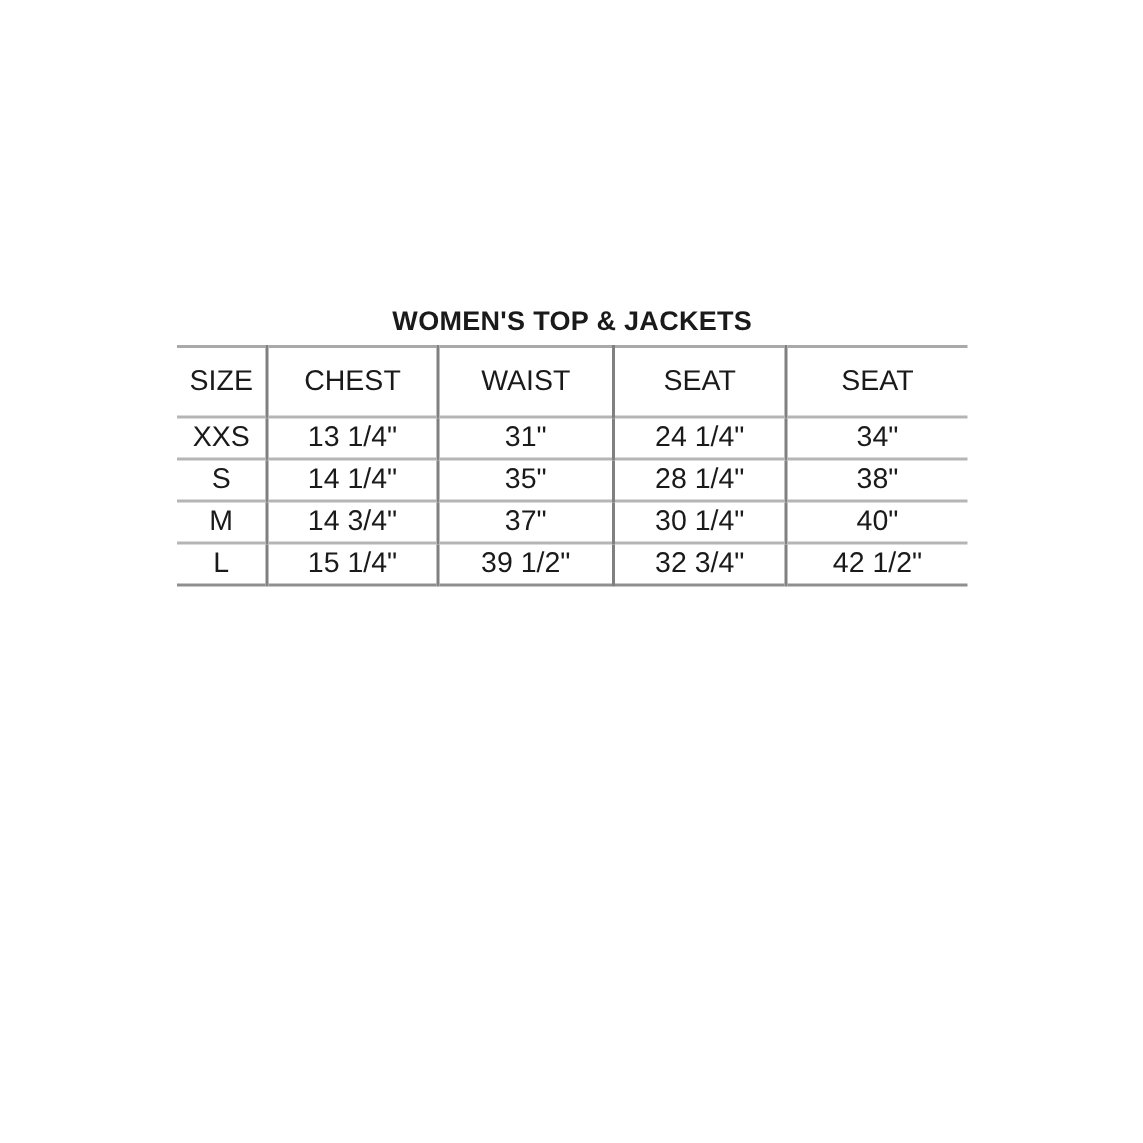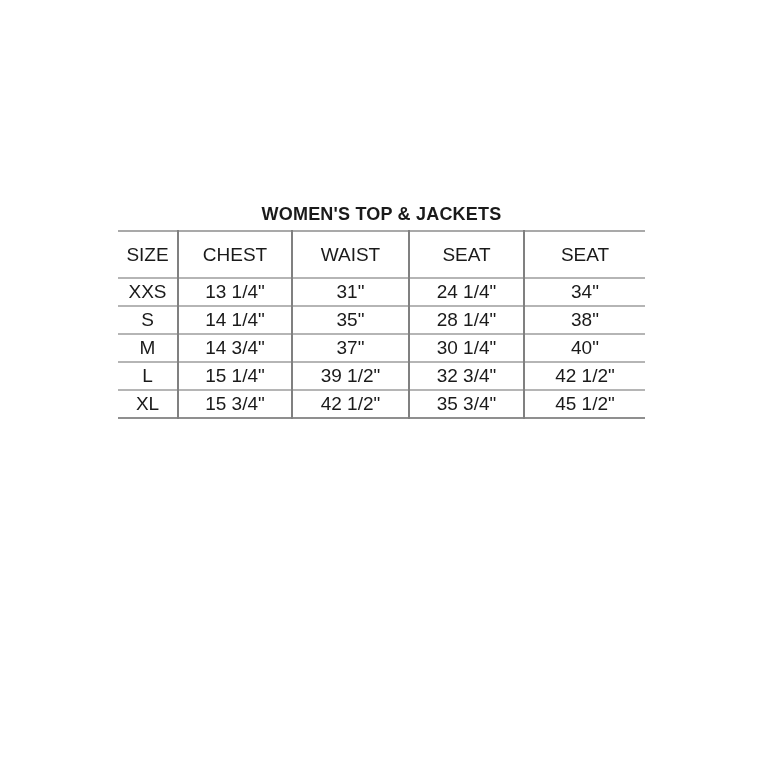--- a/index.html
+++ b/index.html
@@ -113,23 +113,16 @@
         </tr>
 
         <tr class="data-row">
           <td>L</td>
           <td>15 1/4"</td>
           <td>39 1/2"</td>
           <td>32 3/4"</td>
           <td>42 1/2"</td>
         </tr>
 
-        <tr class="data-row">
-          <td>XL</td>
-          <td>15 3/4"</td>
-          <td>42 1/2"</td>
-          <td>35 3/4"</td>
-          <td>45 1/2"</td>
-        </tr>
       </tbody>
     </table>
   </div>
 </div>
 
 </body></html>

